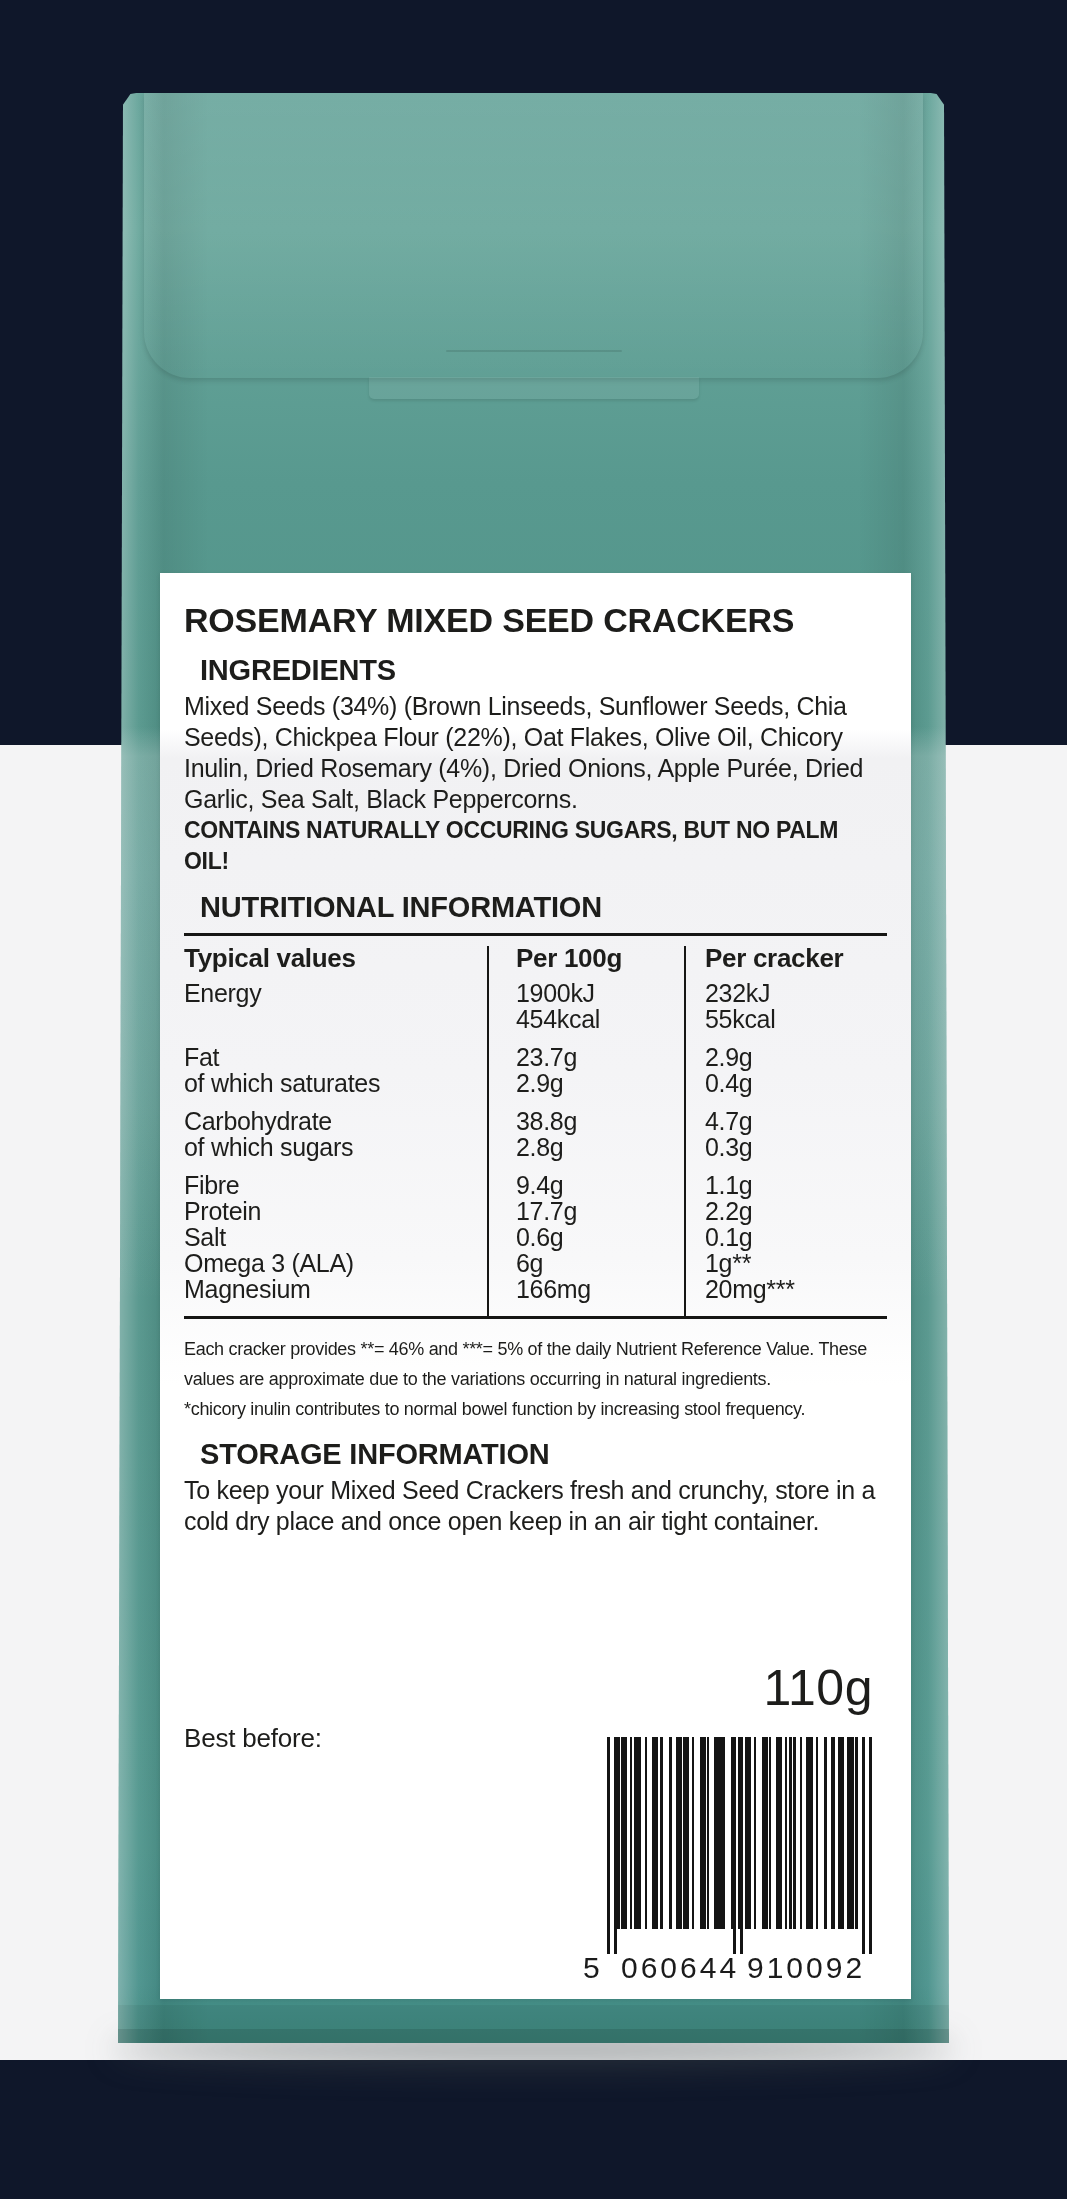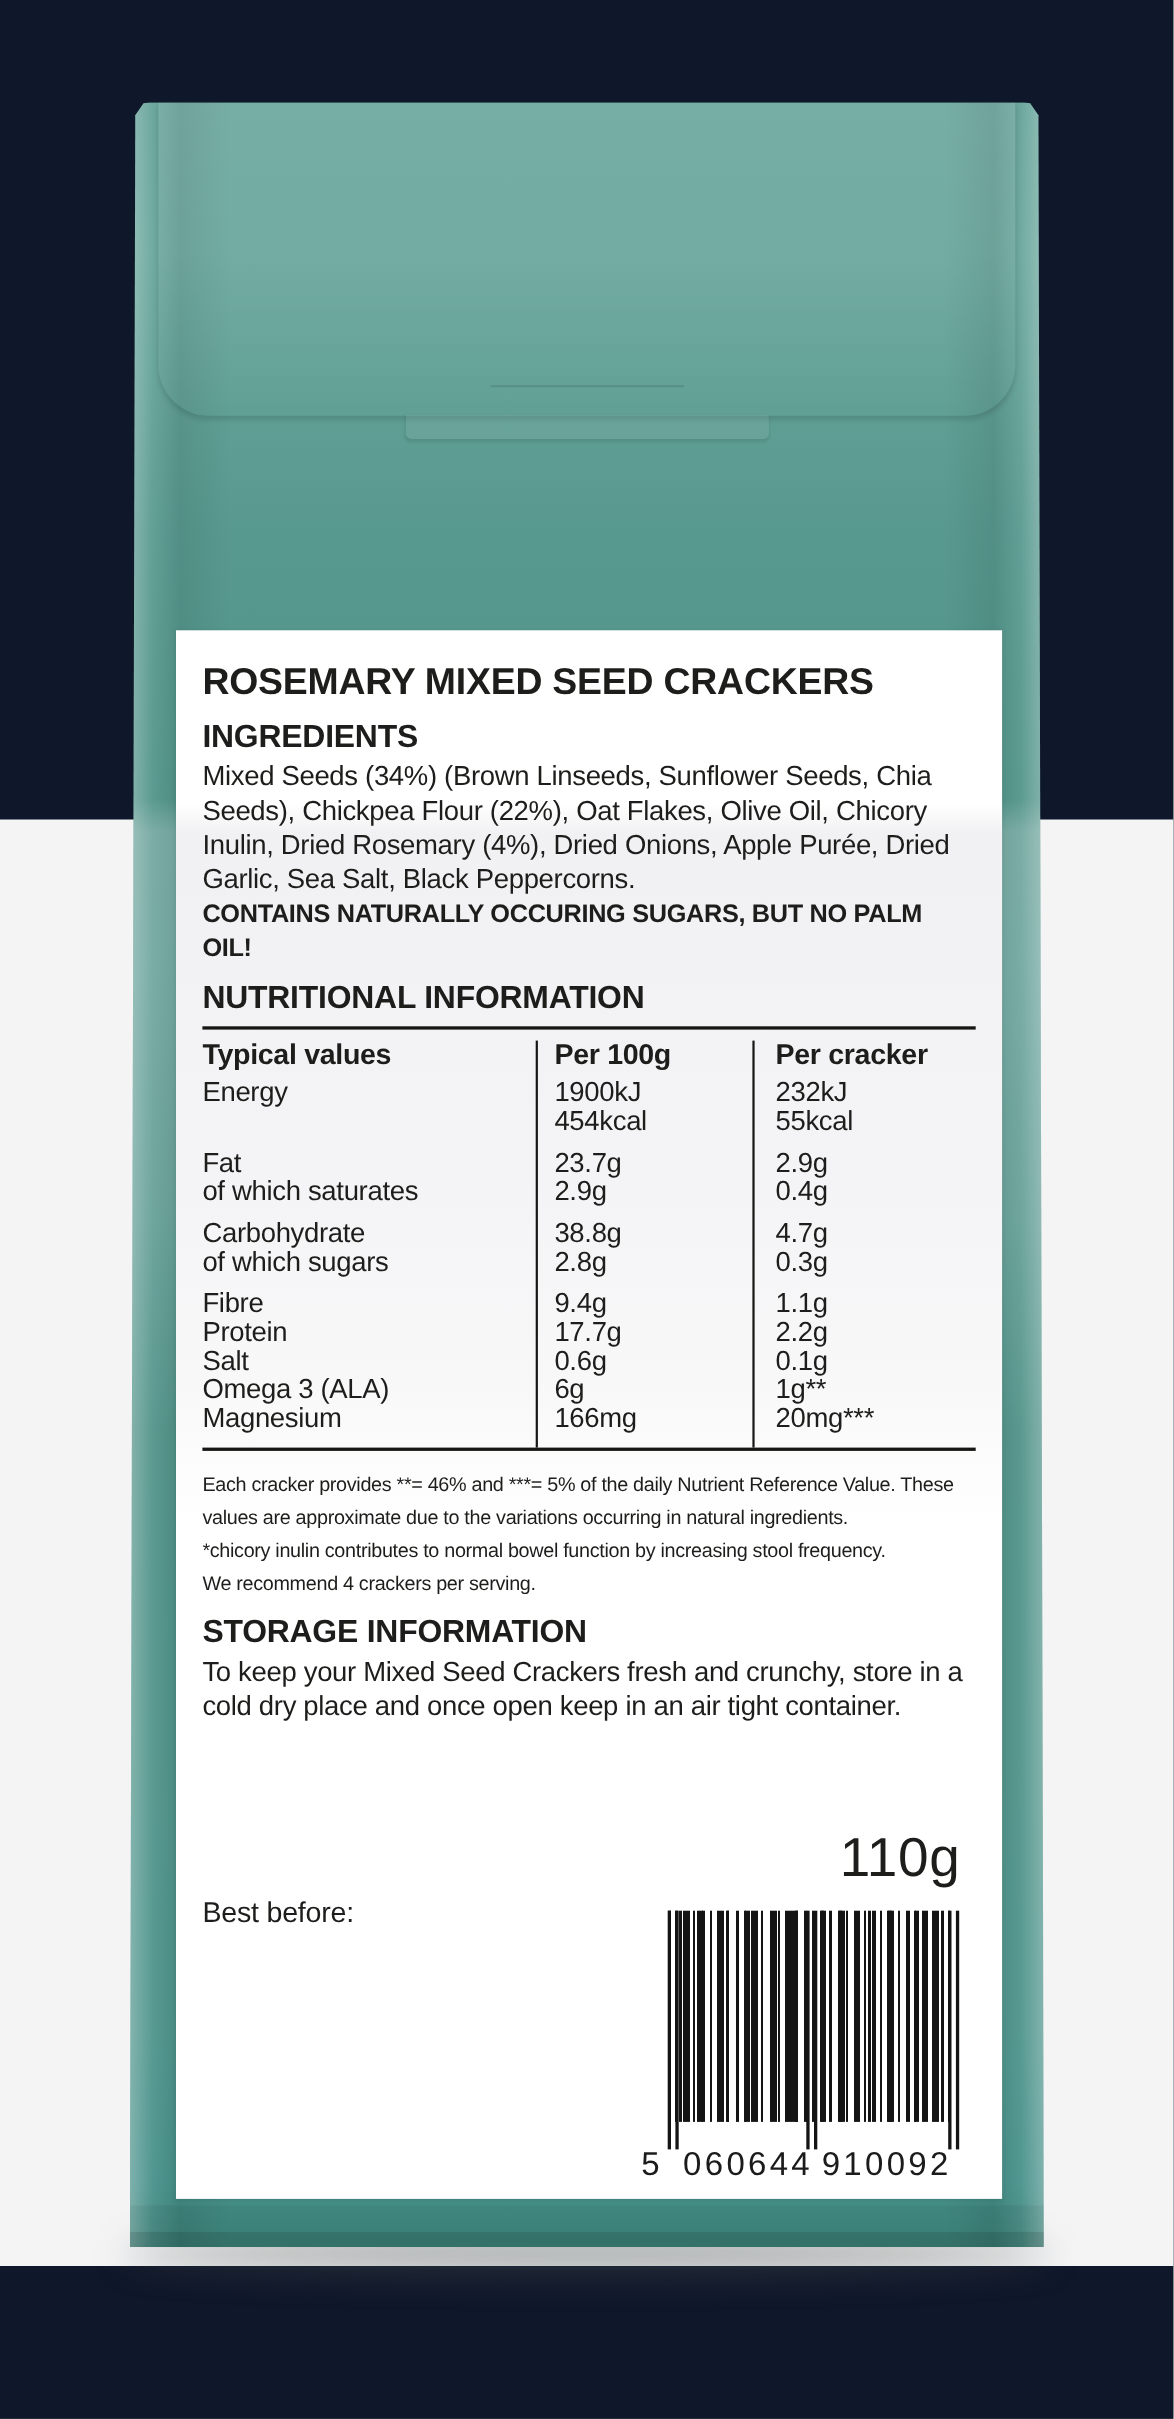--- a/index.html
+++ b/index.html
@@ -39,31 +39,31 @@
   .bag-seal-soft{position:absolute;left:0;right:0;bottom:14px;height:24px;background:rgba(0,0,0,0.05);}
 
   
   .label{position:absolute;left:160px;top:573px;width:751px;height:1426px;box-sizing:border-box;
        padding:0 24px;
        background:linear-gradient(180deg,#ffffff 0%,#ffffff 11%,#f1f1f3 13%,#f4f4f6 35%,
                   #f8f8f9 48%,#ffffff 57%,#ffffff 100%);
        box-shadow:0 1px 4px rgba(0,0,0,0.10);}
 
   .label h1{font-size:34px;line-height:40px;margin:27px 0 0;font-weight:bold;letter-spacing:-0.2px;}
-  .label h2.sec{font-size:29px;line-height:34px;margin:13px 0 0;font-weight:bold;letter-spacing:-0.2px;}
+  .label h2.sec{font-size:29px;line-height:34px;margin:13px 16px 0;font-weight:bold;letter-spacing:-0.2px;}
   .label p.body{font-size:25px;line-height:31px;margin:4px 0 0;letter-spacing:-0.3px;}
   .label p.allergen{font-weight:bold;font-size:23px;line-height:31px;margin:0;letter-spacing:-0.3px;}
   .label p.facility{margin:0;}
 
   
   .nutri{position:relative;margin-top:9px;border-top:3px solid #161614;border-bottom:3px solid #161614;
          padding:9px 0 14px;}
   .nrow{display:grid;grid-template-columns:304px 197px 1fr;font-size:25px;line-height:26px;letter-spacing:-0.3px;}
   .nrow.head{font-weight:bold;font-size:26px;padding-bottom:9px;}
-  .nrow .val{padding-left:16px;white-space:pre-line;}
+  .nrow .val{padding-left:28px;white-space:pre-line;}
   .nrow .val2{padding-left:20px;}
   .nrow.gap{margin-bottom:12px;}
   .divider{position:absolute;top:10px;bottom:0;width:2px;background:#161614;}
   .div-1{left:303px;}
   .div-2{left:500px;}
 
   .notes{margin-top:15px;}
   .notes p{font-size:18px;line-height:30px;margin:0;letter-spacing:-0.3px;}
 
   .weight{position:absolute;top:1086px;right:38px;font-size:50px;letter-spacing:0.5px;color:#1d1d1b;}
@@ -174,21 +174,20 @@
       <div class="nrow">
         <div>Magnesium</div>
         <div class="val">166mg</div>
         <div class="val val2">20mg***</div>
       </div>
     </div>
 
     <div class="notes">
       <p>Each cracker provides **= 46% and ***= 5% of the daily Nutrient Reference Value. These values are approximate due to the variations occurring in natural ingredients.</p>
       <p>*chicory inulin contributes to normal bowel function by increasing stool frequency.</p>
-      <p>We recommend 4 crackers per serving.</p>
     </div>
 
     <h2 class="sec">STORAGE INFORMATION</h2>
     <p class="body">To keep your Mixed Seed Crackers fresh and crunchy, store in a cold dry place and once open keep in an air tight container.</p>
 
     <div class="weight">110g</div>
     <div class="bb">Best before:</div>
 
     <div class="barcode">
       <div class="bars"></div>

